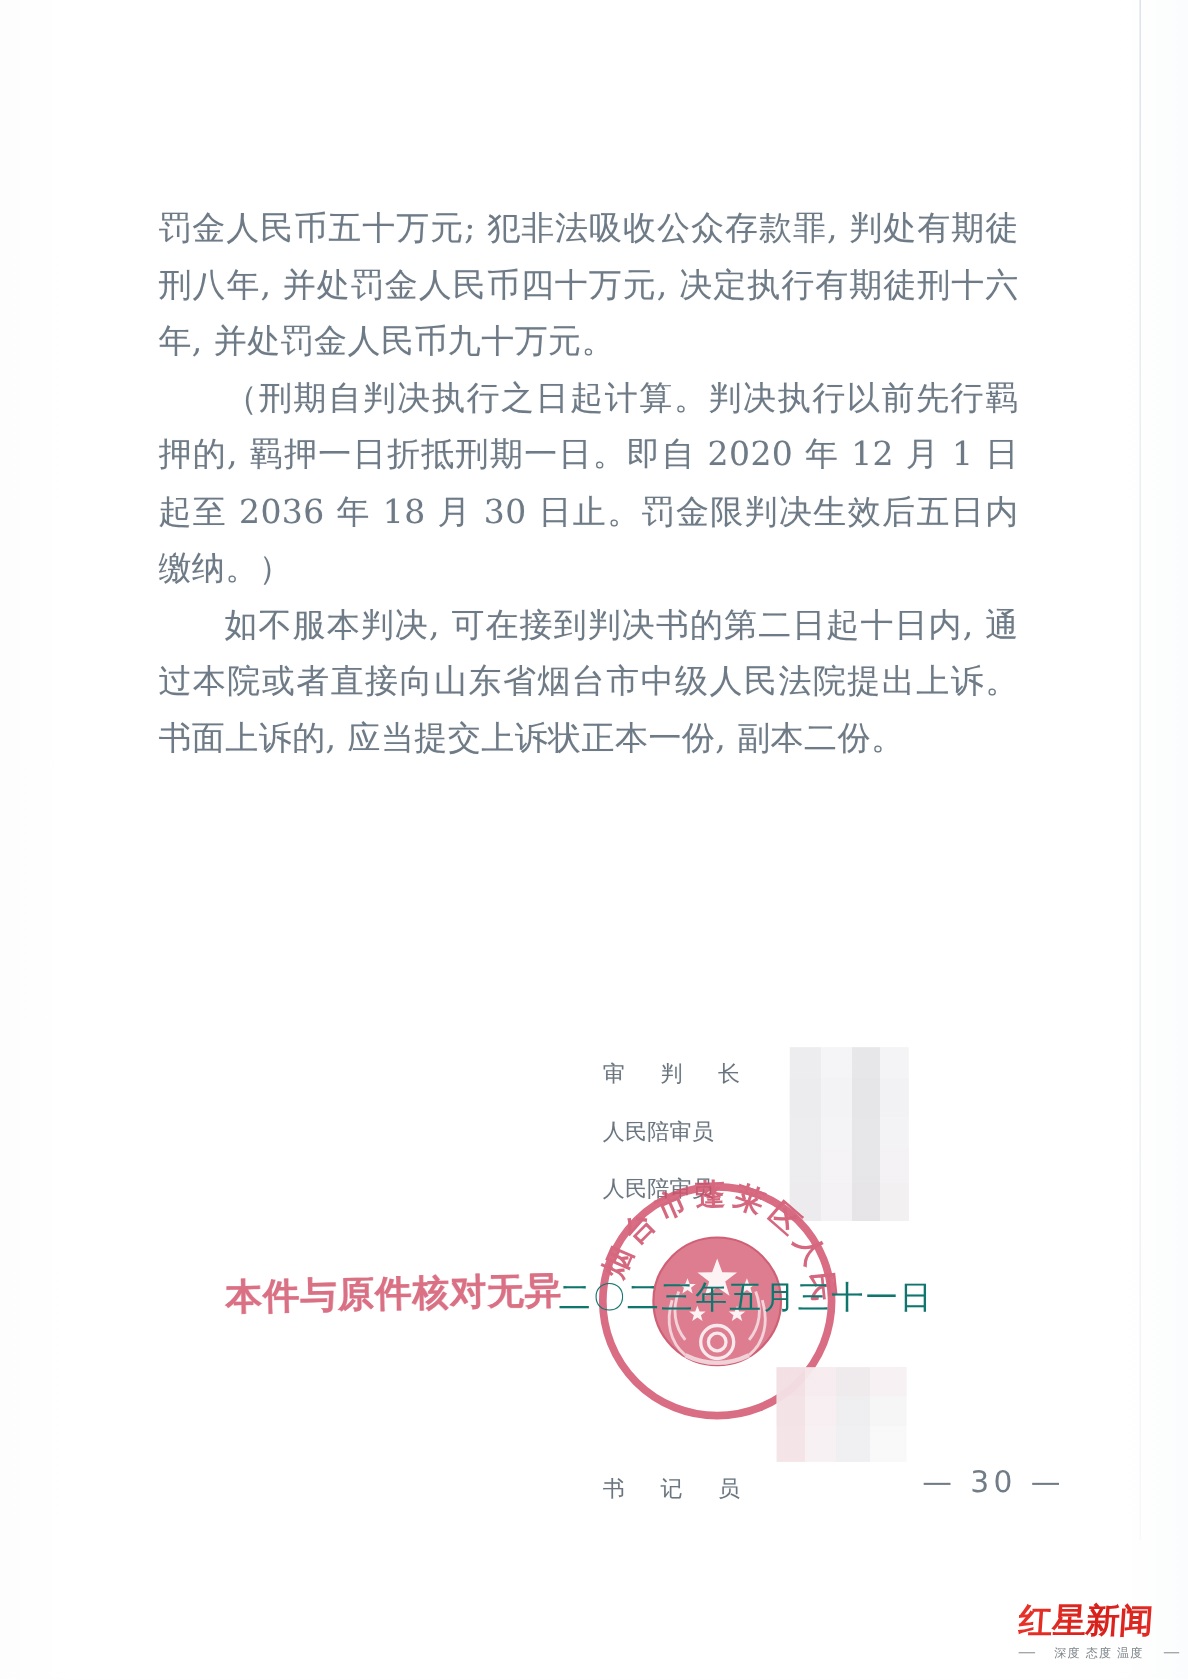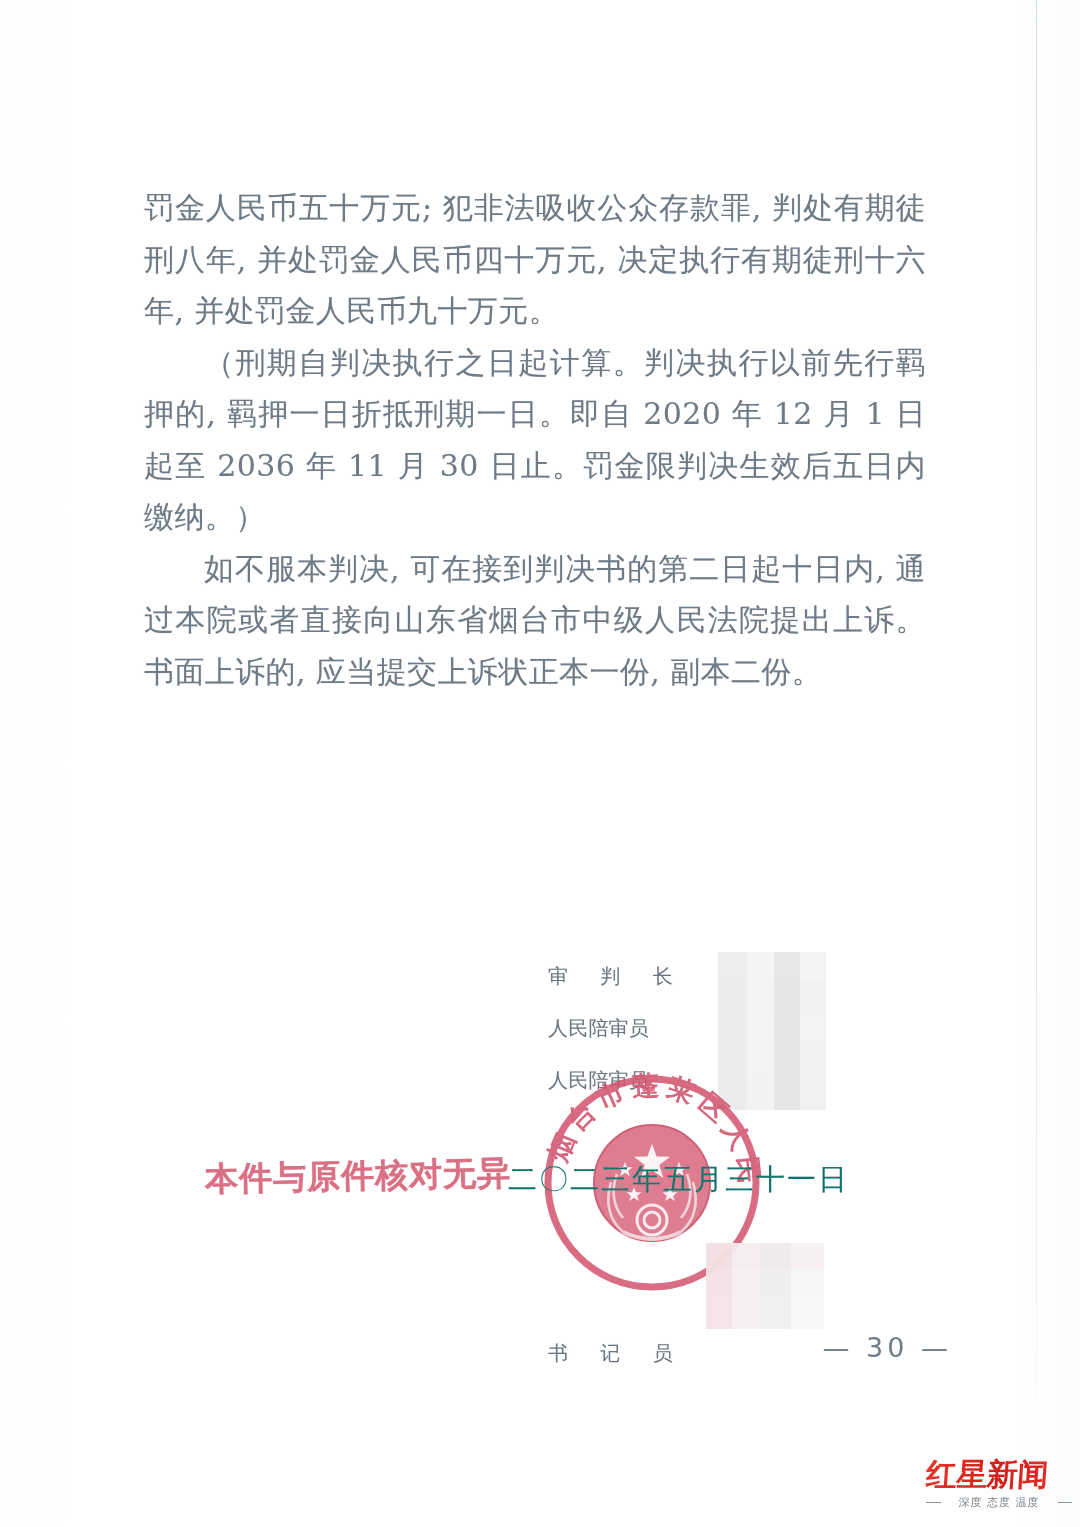--- a/index.html
+++ b/index.html
@@ -159,21 +159,21 @@
     top: 1070px;
     width: 226px;
     height: 226px;
     pointer-events: none;
   }
   #court-seal svg { display: block; }
 
   
   #page-number {
     position: absolute;
-    left: 0;
+    left: 16px;
     top: 1332px;
     width: 952px;
     text-align: right;
     font-family: "DejaVu Sans", "Liberation Sans", sans-serif;
     font-size: 27px;
     color: #717c86;
     letter-spacing: 4px;
   }
 
   
@@ -219,21 +219,21 @@
 </head>
 <body>
 
 <div id="page">
 
   <div id="paper-tone"></div>
   <div id="scan-edge"></div>
 
   <div id="doc-body">
     <p class="para">罚金人民币五十万元; 犯非法吸收公众存款罪, 判处有期徒刑八年, 并处罚金人民币四十万元, 决定执行有期徒刑十六年, 并处罚金人民币九十万元。</p>
-    <p class="para indent">（刑期自判决执行之日起计算。判决执行以前先行羁押的, 羁押一日折抵刑期一日。即自 2020 年 12 月 1 日起至 2036 年 11 月 30 日止。罚金限判决生效后五日内缴纳。）</p>
+    <p class="para indent">（刑期自判决执行之日起计算。判决执行以前先行羁押的, 羁押一日折抵刑期一日。即自 2020 年 12 月 1 日起至 2036 年 18 月 30 日止。罚金限判决生效后五日内缴纳。）</p>
     <p class="para indent">如不服本判决, 可在接到判决书的第二日起十日内, 通过本院或者直接向山东省烟台市中级人民法院提出上诉。书面上诉的, 应当提交上诉状正本一份, 副本二份。</p>
   </div>
 
   <div id="signature-block">
     <div class="sig-row">
       <span class="sig-label spaced">审 判 长</span>
     </div>
     <div class="sig-row">
       <span class="sig-label">人民陪审员</span>
     </div>

